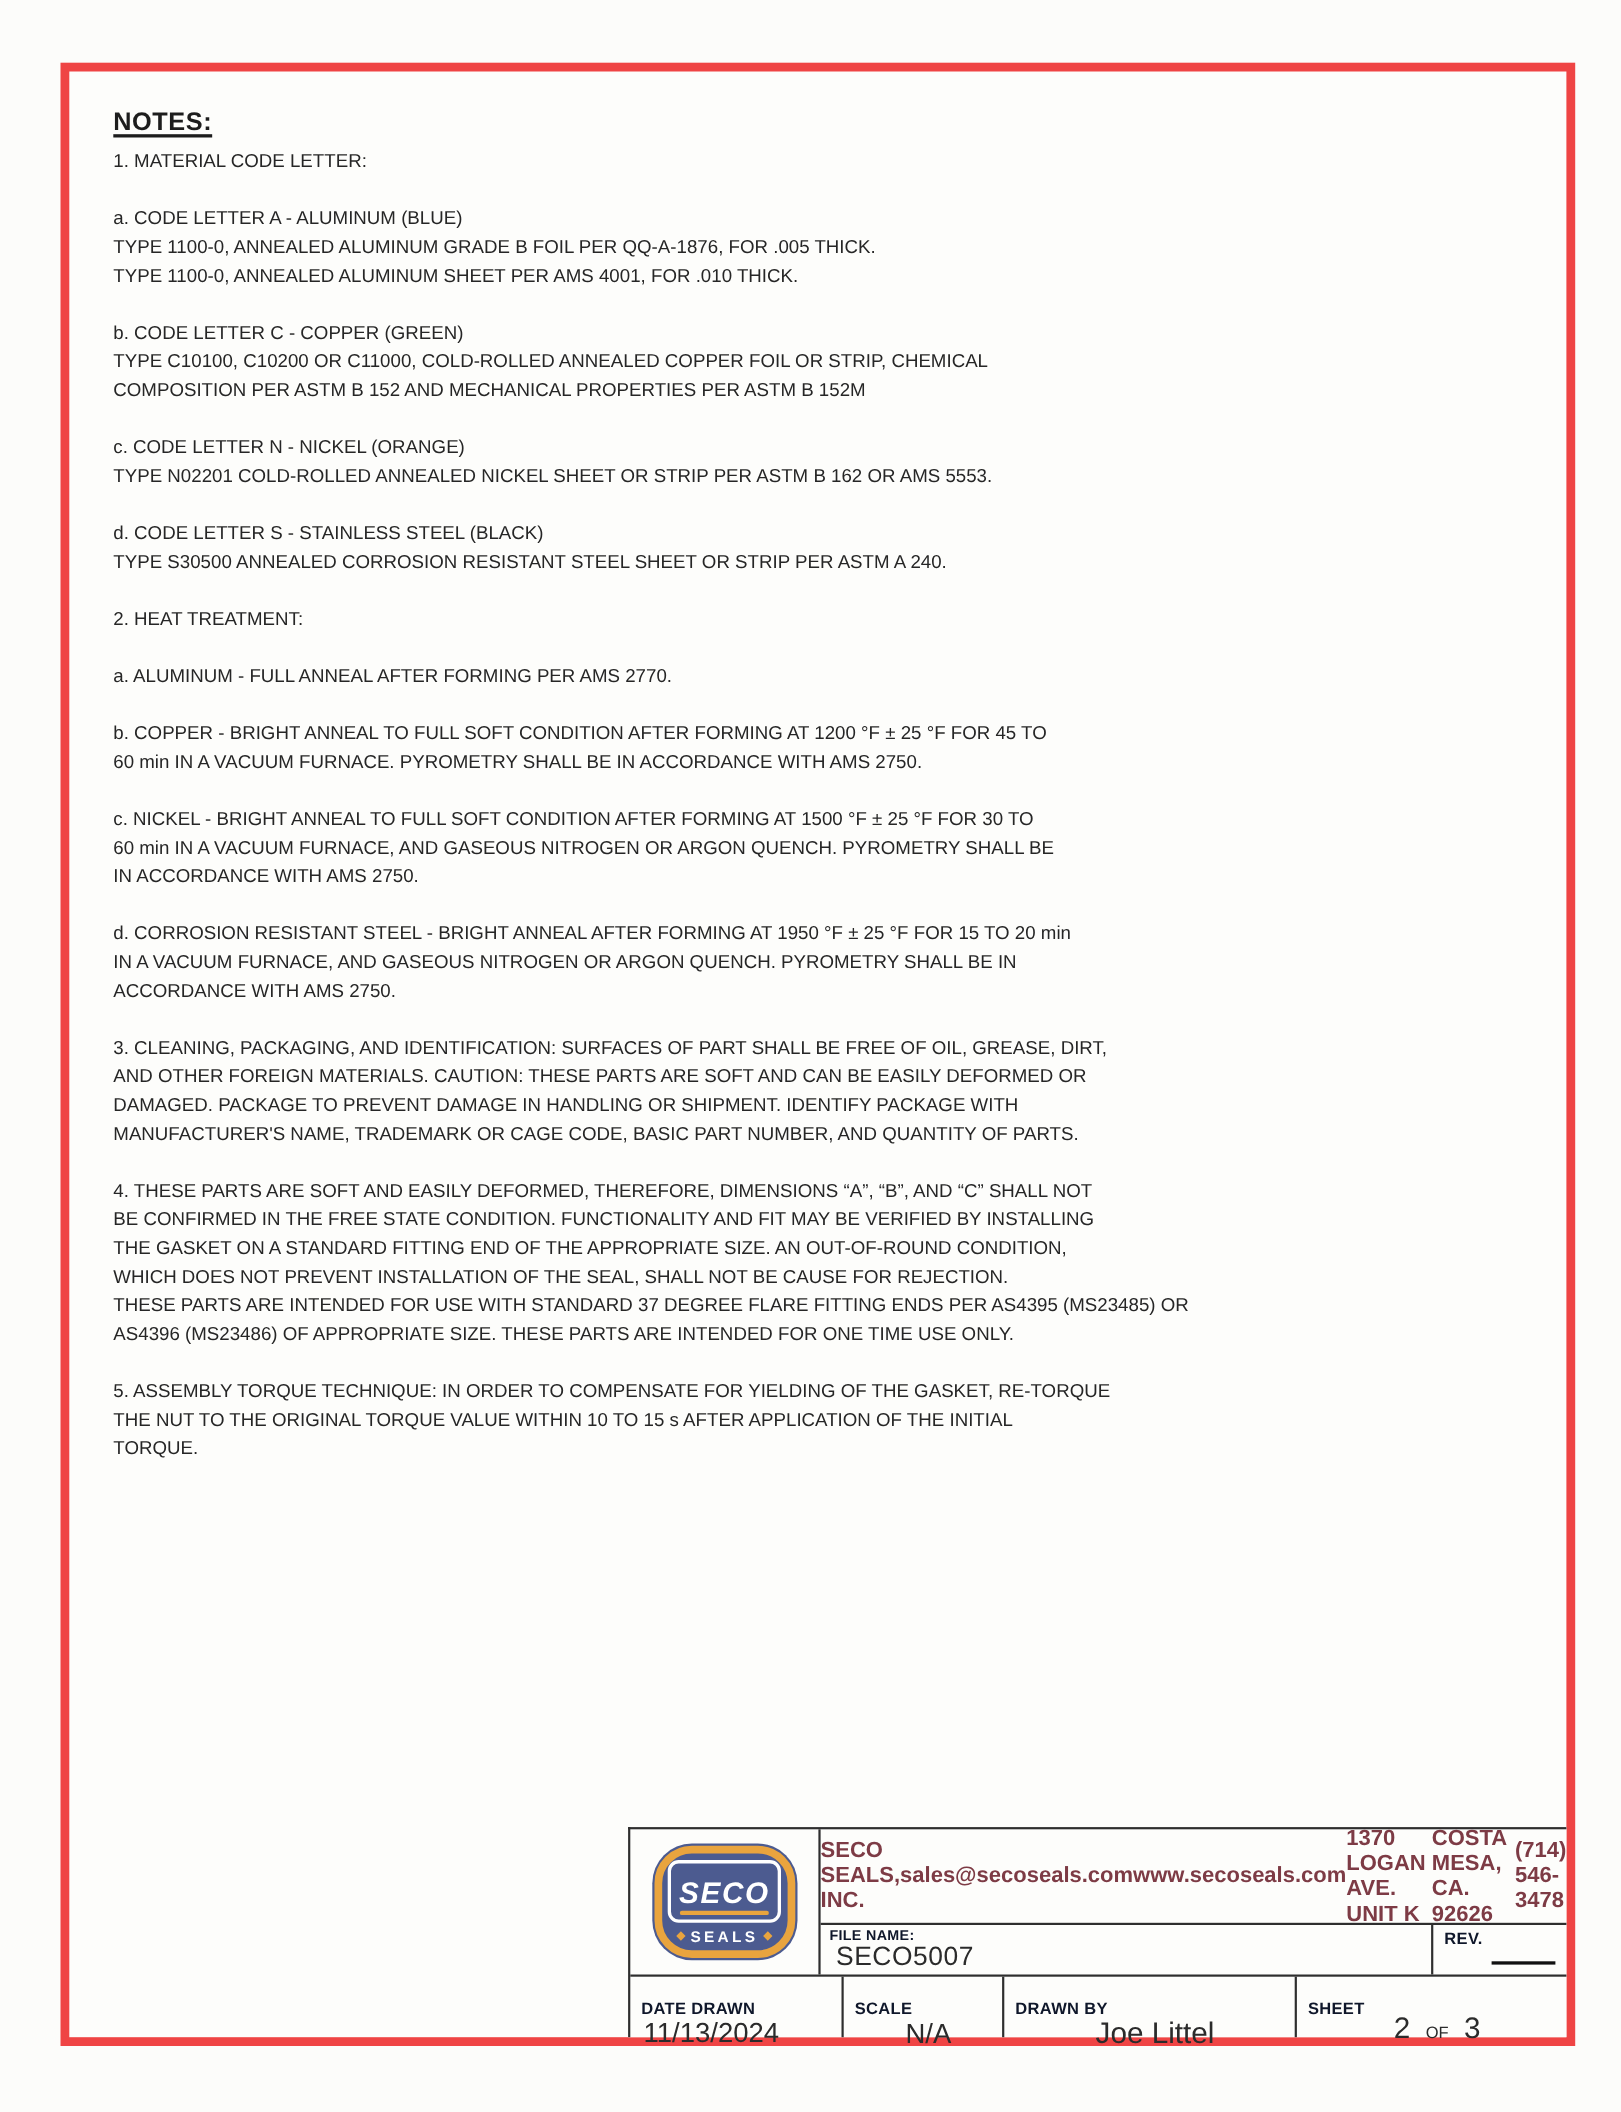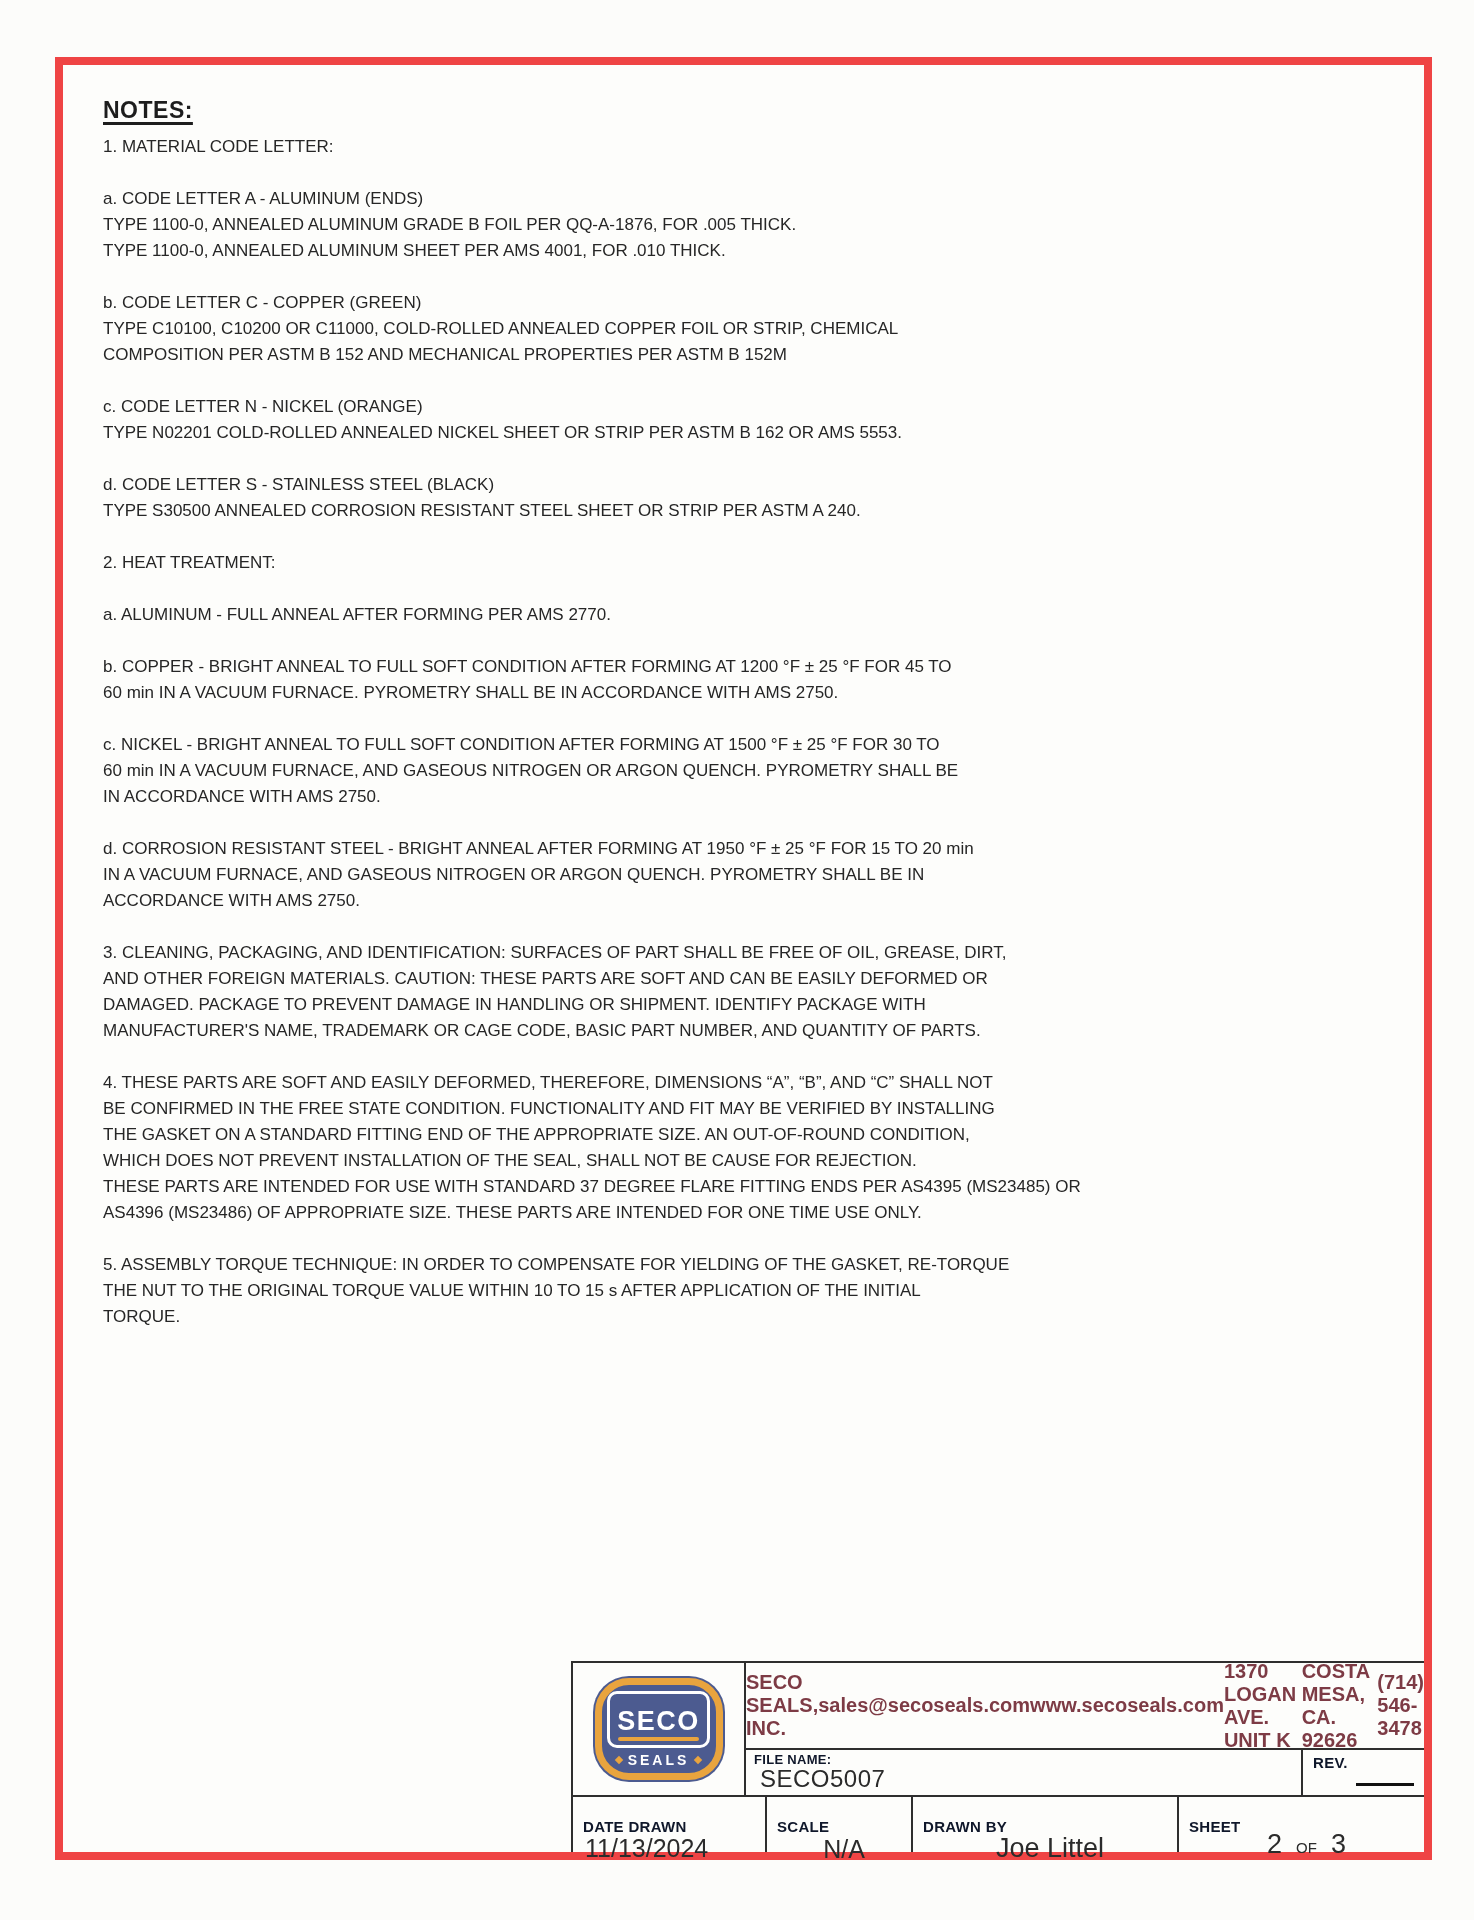--- a/index.html
+++ b/index.html
@@ -79,21 +79,21 @@
   .sheet-of{font-size:15px;color:#2b2b2b;}
   
   .logo{
     width:128px;height:102px;background:#4c5b90;
     border:7px solid #e9a43e;border-radius:34px;
     box-shadow:0 0 0 2px #4c5b90;
     display:flex;flex-direction:column;align-items:center;justify-content:center;
     box-sizing:border-box;
   }
   .seco-box{
-    border:3px solid #ffffff;border-radius:10px;padding:14px 7px 4px;line-height:1;
+    border:3px solid #ffffff;border-radius:10px;padding:14px 7px 4px;line-height:1;font-style:italic;
   }
   .seco-text{
     color:#fff;font-weight:bold;font-size:27px;letter-spacing:1.5px;line-height:1;
     display:block;text-align:center;
   }
   .seco-bar{height:4px;background:#e9a43e;border-radius:2px;margin:2px 1px 0;}
   .seals-row{display:flex;align-items:center;gap:6px;margin-top:4px;}
   .diamond{width:6px;height:6px;background:#e9a43e;transform:rotate(45deg);}
   .seals-text{color:#fff;font-weight:bold;font-size:14px;letter-spacing:3px;}
 </style>
@@ -102,21 +102,21 @@
 
 <div class="frame">
 
   <div class="notes">
     <h1 class="notes-heading">NOTES:</h1>
     <div>
         <div class="para">
           <div class="line">1. MATERIAL CODE LETTER:</div>
         </div>
         <div class="para">
-          <div class="line">a. CODE LETTER A - ALUMINUM (ENDS)</div>
+          <div class="line">a. CODE LETTER A - ALUMINUM (BLUE)</div>
           <div class="line">TYPE 1100-0, ANNEALED ALUMINUM GRADE B FOIL PER QQ-A-1876, FOR .005 THICK.</div>
           <div class="line">TYPE 1100-0, ANNEALED ALUMINUM SHEET PER AMS 4001, FOR .010 THICK.</div>
         </div>
         <div class="para">
           <div class="line">b. CODE LETTER C - COPPER (GREEN)</div>
           <div class="line">TYPE C10100, C10200 OR C11000, COLD-ROLLED ANNEALED COPPER FOIL OR STRIP, CHEMICAL</div>
           <div class="line">COMPOSITION PER ASTM B 152 AND MECHANICAL PROPERTIES PER ASTM B 152M</div>
         </div>
         <div class="para">
           <div class="line">c. CODE LETTER N - NICKEL (ORANGE)</div>

